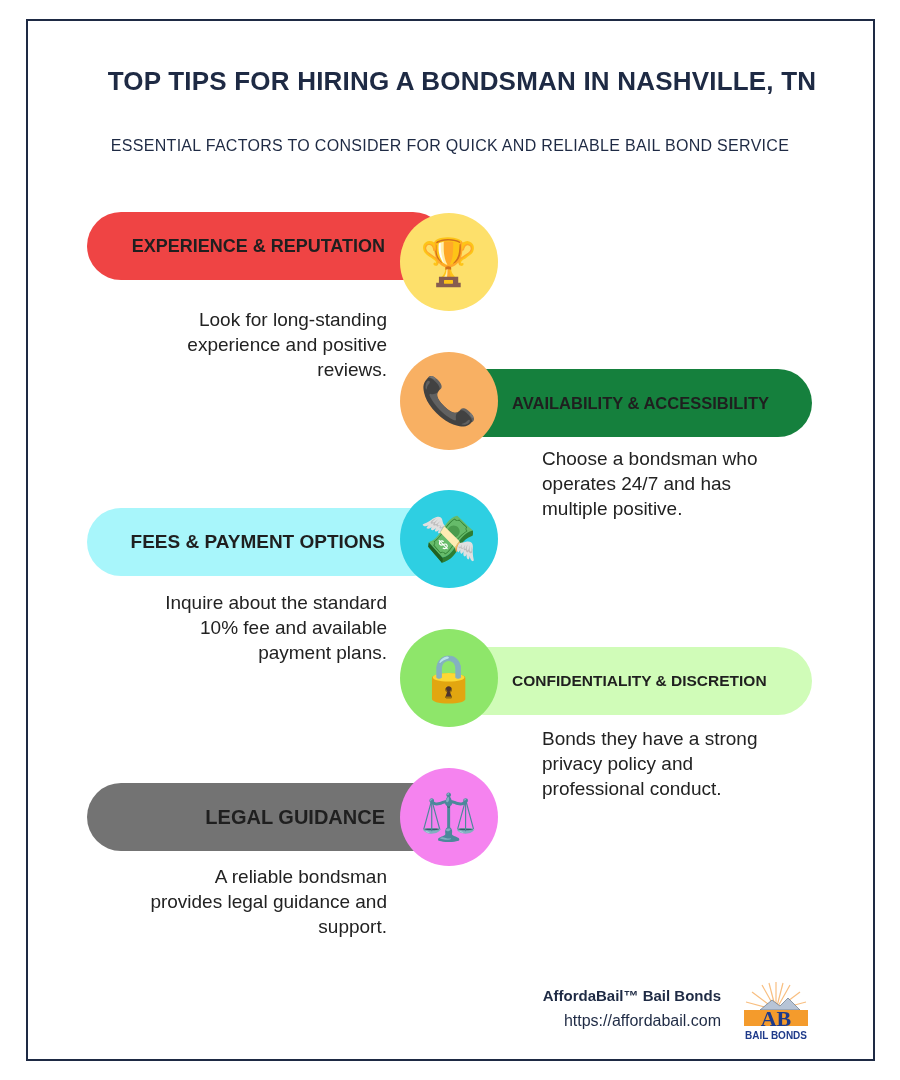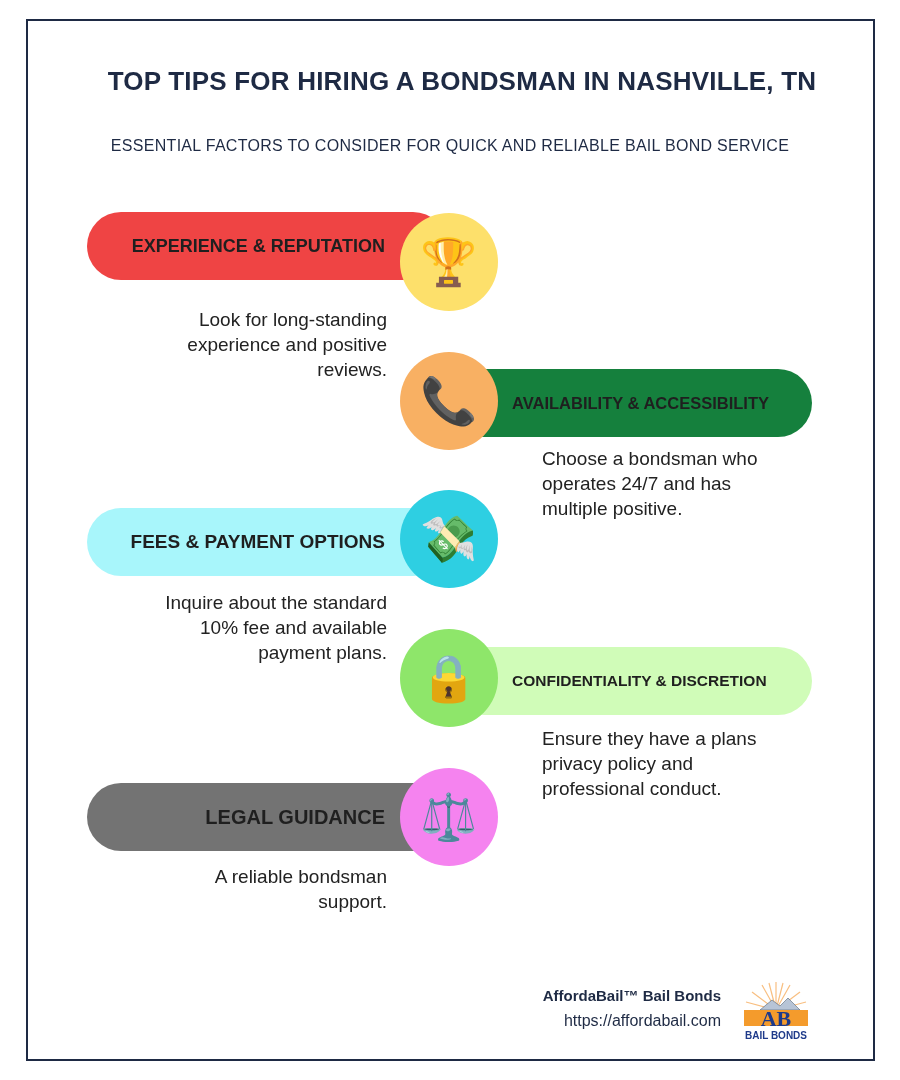--- a/index.html
+++ b/index.html
@@ -92,33 +92,34 @@
   <div>payment plans.</div>
 </div>
 
 <div class="pill right" style="top:647px;background:#d0fcb8;font-size:15.5px;">
   <span>CONFIDENTIALITY &amp; DISCRETION</span>
 </div>
 <div class="circle" style="top:629px;background:#8ee66a;">
   <span>🔒</span>
 </div>
 <div class="desc right" style="top:726px;">
-  <div>Ensure they have a plans</div>
+  <div>Bonds they have a strong</div>
   <div>privacy policy and</div>
   <div>professional conduct.</div>
 </div>
 
 <div class="pill left" style="top:783px;background:#737373;font-size:20px;">
   <span>LEGAL GUIDANCE</span>
 </div>
 <div class="circle" style="top:768px;background:#f583ef;">
   <span>⚖️</span>
 </div>
 <div class="desc left" style="top:864px;">
   <div>A reliable bondsman</div>
+  <div>provides legal guidance and</div>
   <div>support.</div>
 </div>
 
 <div class="footer-name">AffordaBail™ Bail Bonds</div>
 <div class="footer-url">https://affordabail.com</div>
 <div class="logo">
   <svg width="68" height="50" viewBox="0 0 68 50">
     <g stroke="#f7b36a" stroke-width="1.2" opacity="0.85">
       <line x1="34" y1="30" x2="34" y2="2"></line>
       <line x1="34" y1="30" x2="20" y2="5"></line>

